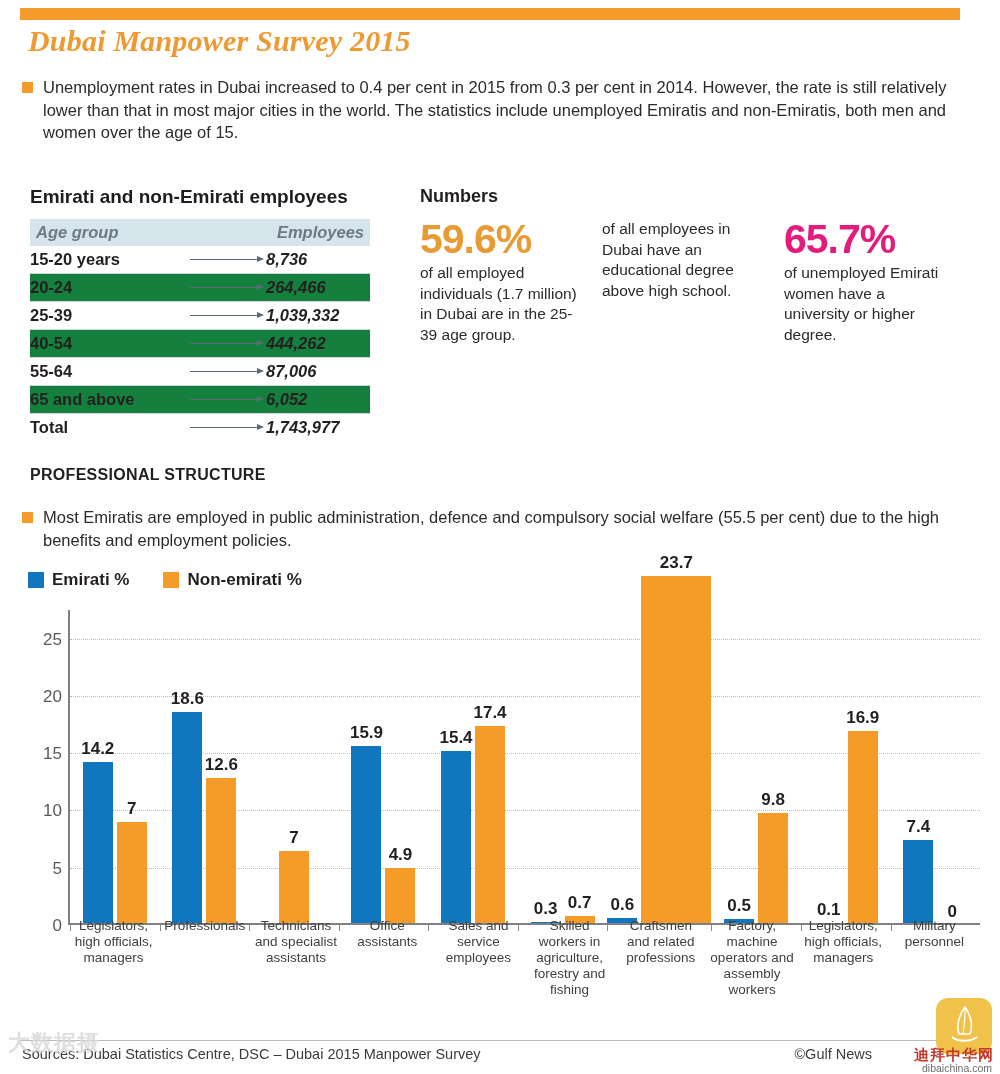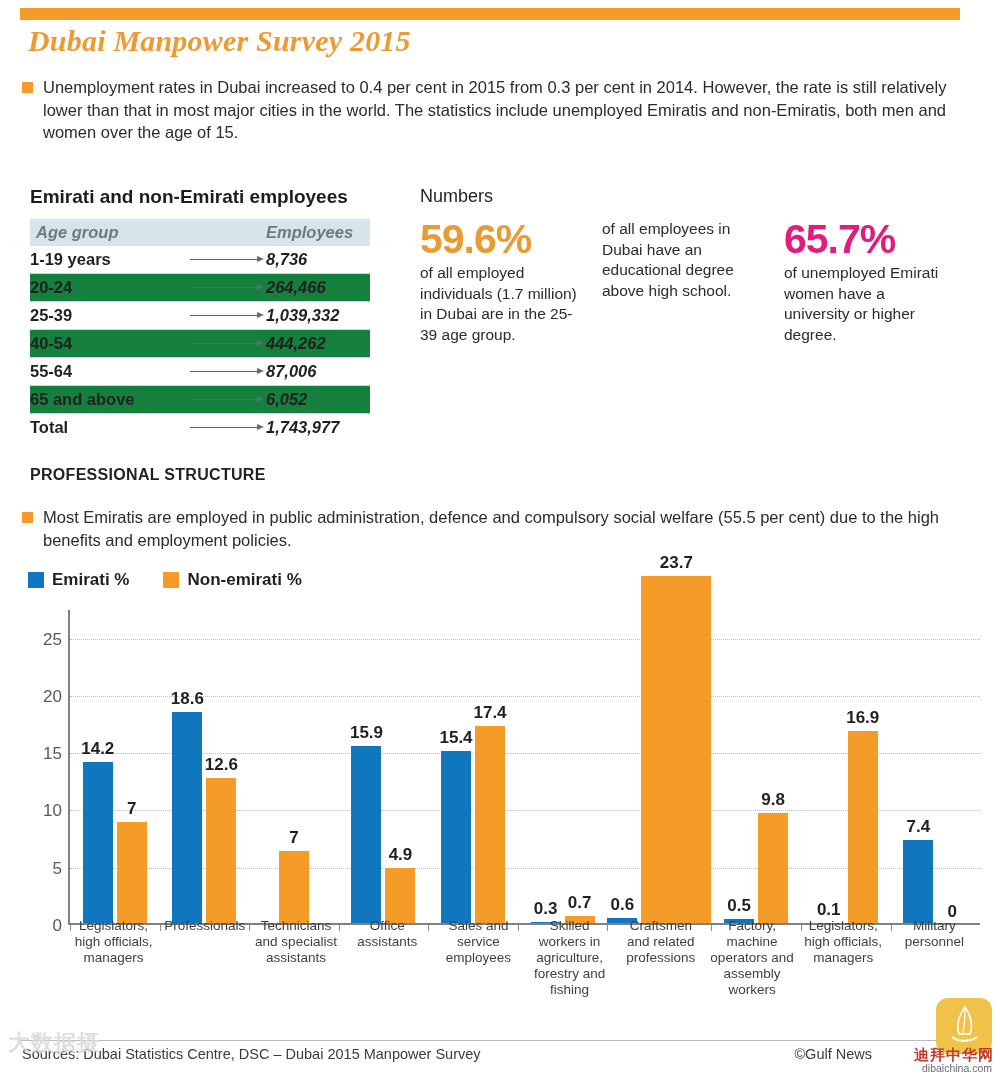--- a/index.html
+++ b/index.html
@@ -22,37 +22,37 @@
   .bsq{width:11px;height:11px;background:#f49b2b;flex:0 0 11px;margin-top:6px;}
   .btext{font-size:16.5px;line-height:22.5px;color:#2b2b2b;}
 
   
   .tbl-wrap{position:absolute;left:30px;top:186px;width:350px;}
   .tbl-head{font-size:19px;font-weight:bold;margin-bottom:11px;color:#1d1d1d;}
   table.emp{border-collapse:collapse;width:340px;}
   table.emp td{padding:0;height:27px;vertical-align:middle;}
   .hdrow td{background:#d6e4ec;font-style:italic;font-weight:bold;color:#6d7a84;font-size:16.5px;}
   .hdrow td.lab{padding-left:6px;}
-  .hdrow td.val{text-align:left;padding-right:6px;}
+  .hdrow td.val{text-align:right;padding-right:6px;}
   .r-alt td{background:#15803d;}
   td.lab{font-size:16.5px;font-weight:bold;white-space:nowrap;padding-left:6px;position:relative;}
   td.val{font-size:16.5px;font-weight:bold;font-style:italic;text-align:left;white-space:nowrap;}
   tr.drow{border-bottom:1px solid #cfd6da;}
   .conn{position:relative;width:100%;height:27px;}
   .conn:before{
     content:"";position:absolute;left:4px;right:8px;top:13px;height:1px;background:#5d6b76;
   }
   .conn:after{
     content:"";position:absolute;right:2px;top:10px;
     border-left:7px solid #5d6b76;border-top:3.5px solid transparent;border-bottom:3.5px solid transparent;
   }
 
   
   .num-wrap{position:absolute;left:420px;top:186px;width:560px;}
-  .num-head{font-size:18px;font-weight:normal;margin-bottom:10px;}
+  .num-head{font-size:18px;font-weight:bold;margin-bottom:10px;}
   .num-cols{display:flex;gap:22px;}
   .num-col{width:160px;}
   .num-big{font-size:41px;font-weight:bold;line-height:44px;letter-spacing:-1px;}
   .num-txt{font-size:15.5px;line-height:20.5px;color:#2b2b2b;margin-top:2px;}
 
   
   .ps-head{position:absolute;left:30px;top:466px;font-size:16px;font-weight:bold;letter-spacing:.3px;}
   .ps-bullet{position:absolute;left:22px;top:506px;width:930px;display:flex;gap:10px;}
   .ps-bullet .btext{font-size:16.5px;line-height:23px;}
 
@@ -110,21 +110,21 @@
 <div class="tbl-wrap">
   <div class="tbl-head">Emirati and non-Emirati employees</div>
   <table class="emp">
     <tbody>
         <tr class="hdrow">
       <td class="lab" style="width:150px">Age group</td>
       <td style="width:80px"></td>
       <td class="val">Employees</td>
     </tr>
     <tr class="drow">
-      <td class="lab">1-19 years</td>
+      <td class="lab">15-20 years</td>
       <td>
             <div class="conn"></div>
           </td>
       <td class="val">8,736</td>
     </tr>
     <tr class="drow r-alt">
       <td class="lab">20-24</td>
       <td>
             <div class="conn"></div>
           </td>

